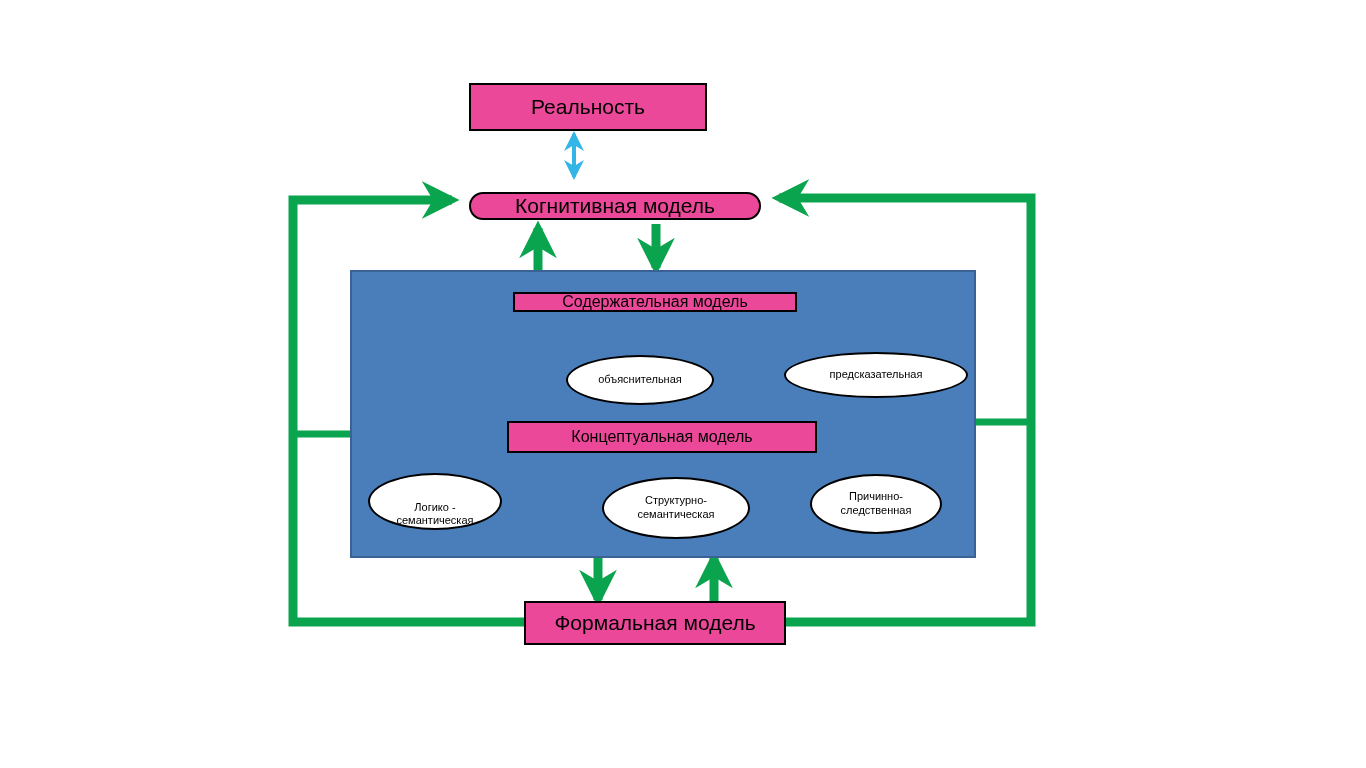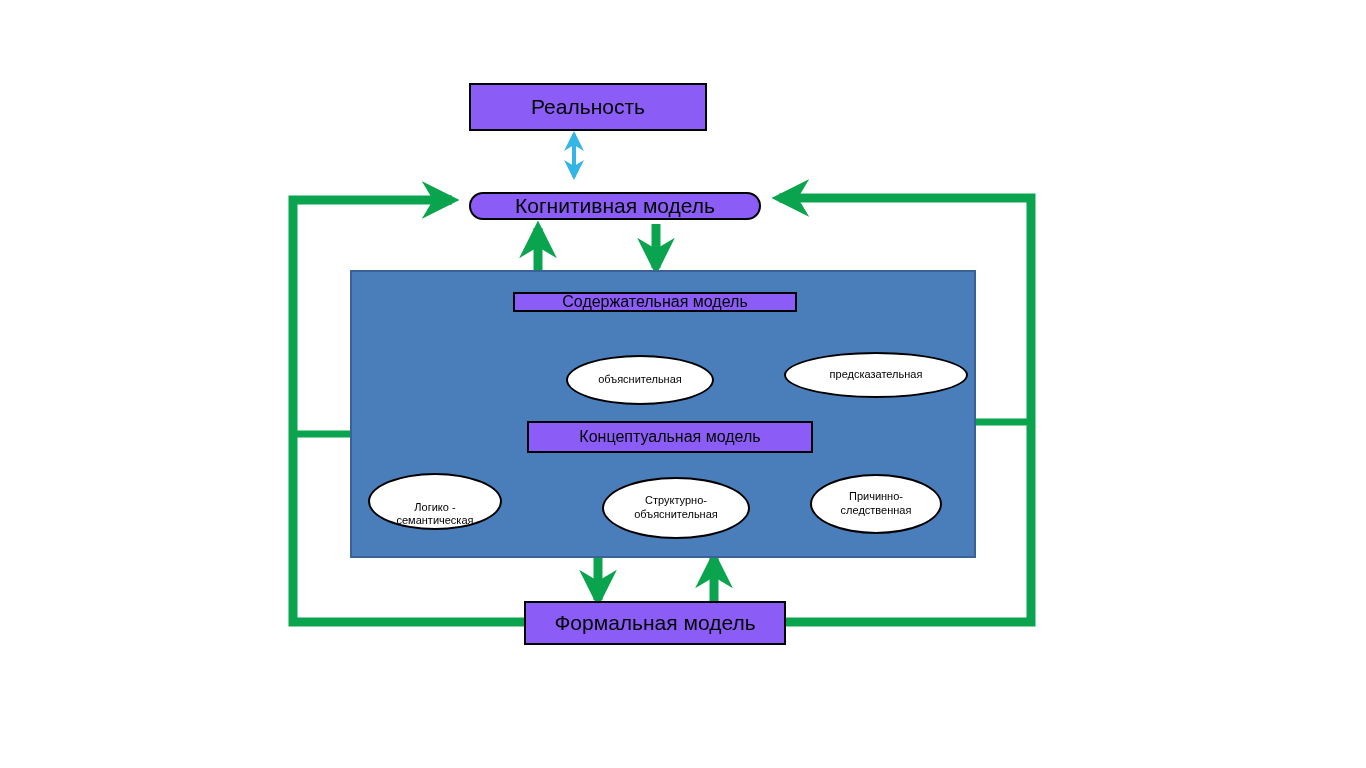--- a/index.html
+++ b/index.html
@@ -20,21 +20,21 @@
   #svg-layer {
     position: absolute;
     left: 0;
     top: 0;
     width: 1366px;
     height: 768px;
   }
   .node-box {
     position: absolute;
     box-sizing: border-box;
-    background: #8b5cf6;
+    background: #ec4899;
     border: 2px solid #000000;
     display: flex;
     align-items: center;
     justify-content: center;
     text-align: center;
     color: #000000;
     z-index: 5;
   }
   .node-ellipse {
     position: absolute;
@@ -144,32 +144,32 @@
 
 
   <div class="node-ellipse t-small" style="left:566px; top:355px; width:148px; height:50px;">
     <span>объяснительная</span>
   </div>
 
   <div class="node-ellipse t-small" style="left:784px; top:352px; width:184px; height:46px;">
     <span>предсказательная</span>
   </div>
 
-  <div class="node-box t-mid" style="left:507px; top:421px; width:286px; height:32px;margin-left:20px;">
+  <div class="node-box t-mid" style="left:507px; top:421px; width:310px; height:32px;">
     <span>Концептуальная модель</span>
   </div>
 
   <div class="node-ellipse t-small" style="left:368px; top:473px; width:134px; height:57px; white-space:pre-line;align-items:flex-end;">
     <span>Логико -
 семантическая</span>
   </div>
 
   <div class="node-ellipse t-small" style="left:602px; top:477px; width:148px; height:62px; white-space:pre-line;">
     <span>Структурно-
-объяснительная</span>
+семантическая</span>
   </div>
 
   <div class="node-ellipse t-small" style="left:810px; top:474px; width:132px; height:60px; white-space:pre-line;">
     <span>Причинно-
 следственная</span>
   </div>
 
   <div class="node-box t-large" style="left:524px; top:601px; width:262px; height:44px;">
     <span>Формальная  модель</span>
   </div>

